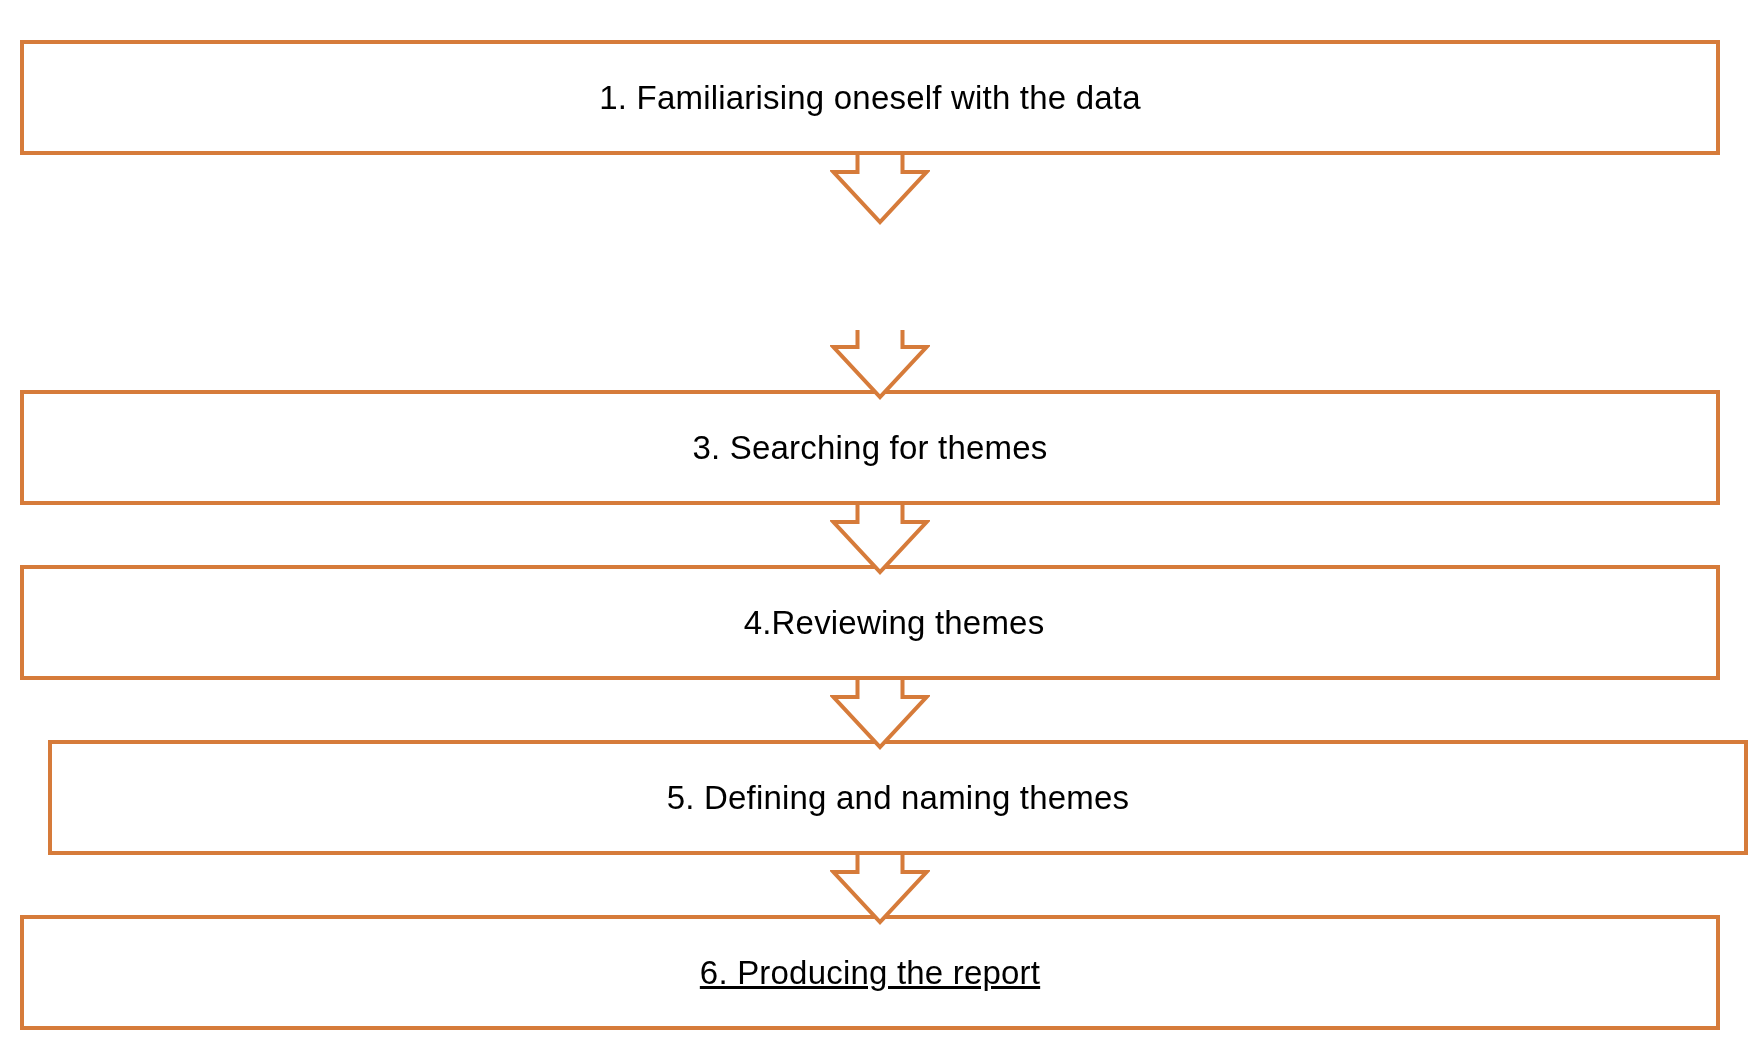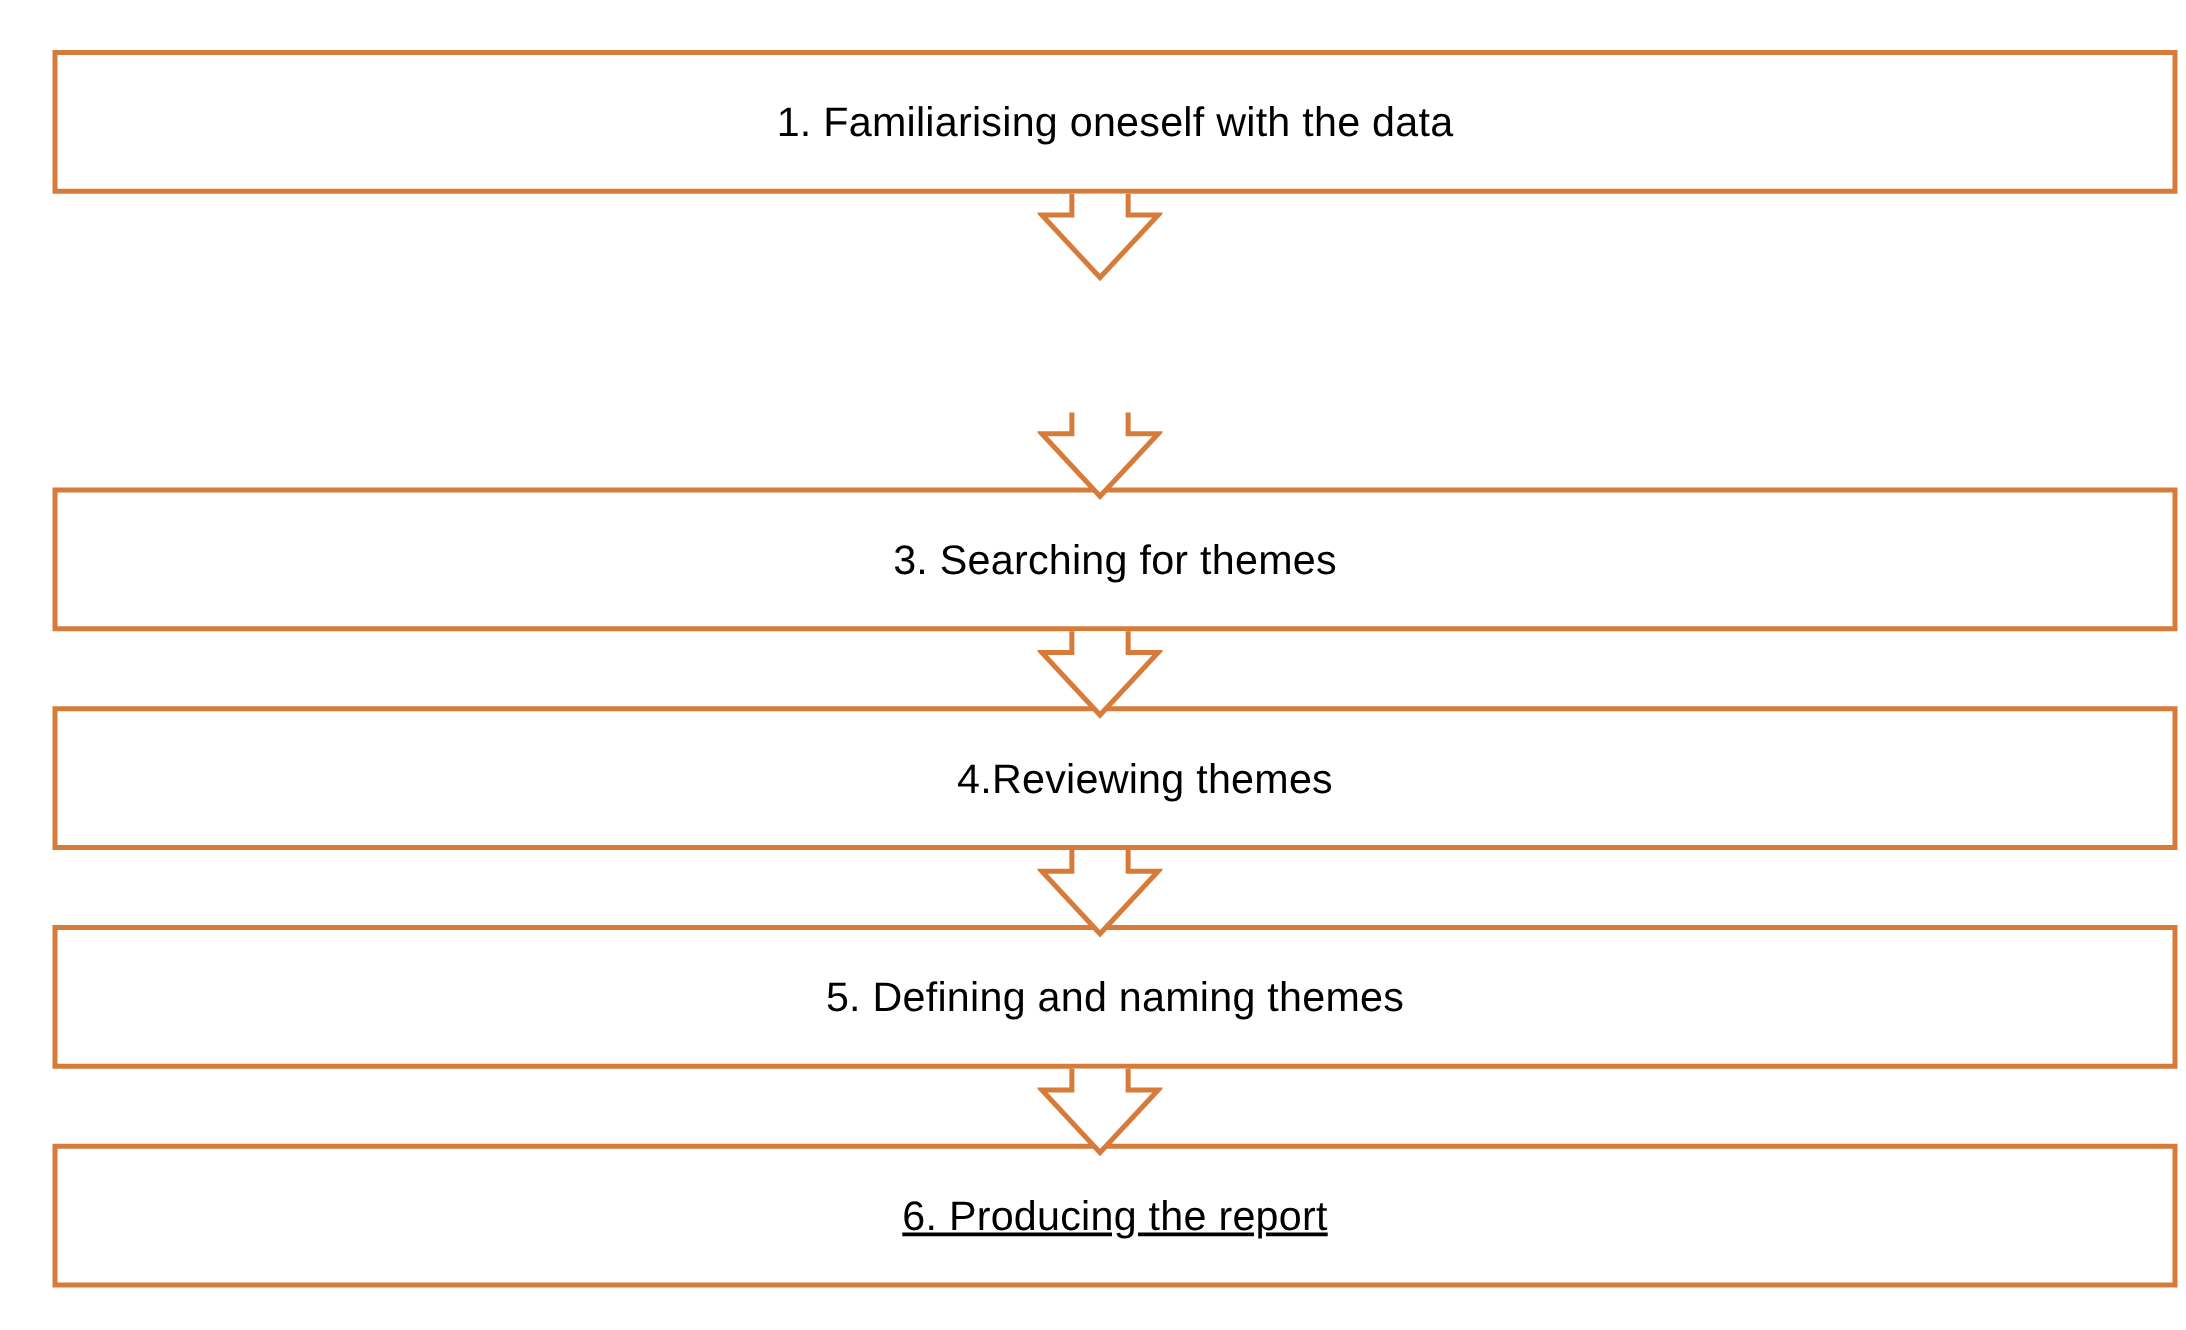--- a/index.html
+++ b/index.html
@@ -14,21 +14,21 @@
   .canvas {
     position: relative;
     width: 1749px;
     height: 1064px;
     background: var(--bg);
     overflow: hidden;
   }
 
   .step-box {
     position: absolute;
-    left: 42px;
+    left: 20px;
     width: 1700px;
     height: 115px;
     background: var(--bg);
     border: 4px solid var(--outline);
     display: flex;
     align-items: center;
     justify-content: center;
     z-index: 1;
   }
   .step-box .label {
@@ -36,21 +36,21 @@
     line-height: 1.2;
     color: var(--text);
     letter-spacing: 0.2px;
     white-space: nowrap;
   }
 
   .box-pos-0 { top: 40px; }
   .box-pos-1 { top: 215px; }
   .box-pos-2 { top: 390px; text-align: right; }
   .box-pos-3 { top: 565px; padding-left: 48px; }
-  .box-pos-4 { top: 740px; }
+  .box-pos-4 { top: 740px; margin-left: 28px; }
   .box-pos-5 { top: 915px; text-decoration: underline; }
 
   .connector {
     position: absolute;
     left: 830px;
     width: 100px;
     height: 78px;
     z-index: 2;
   }
   .conn-pos-0 { top: 151px; }

